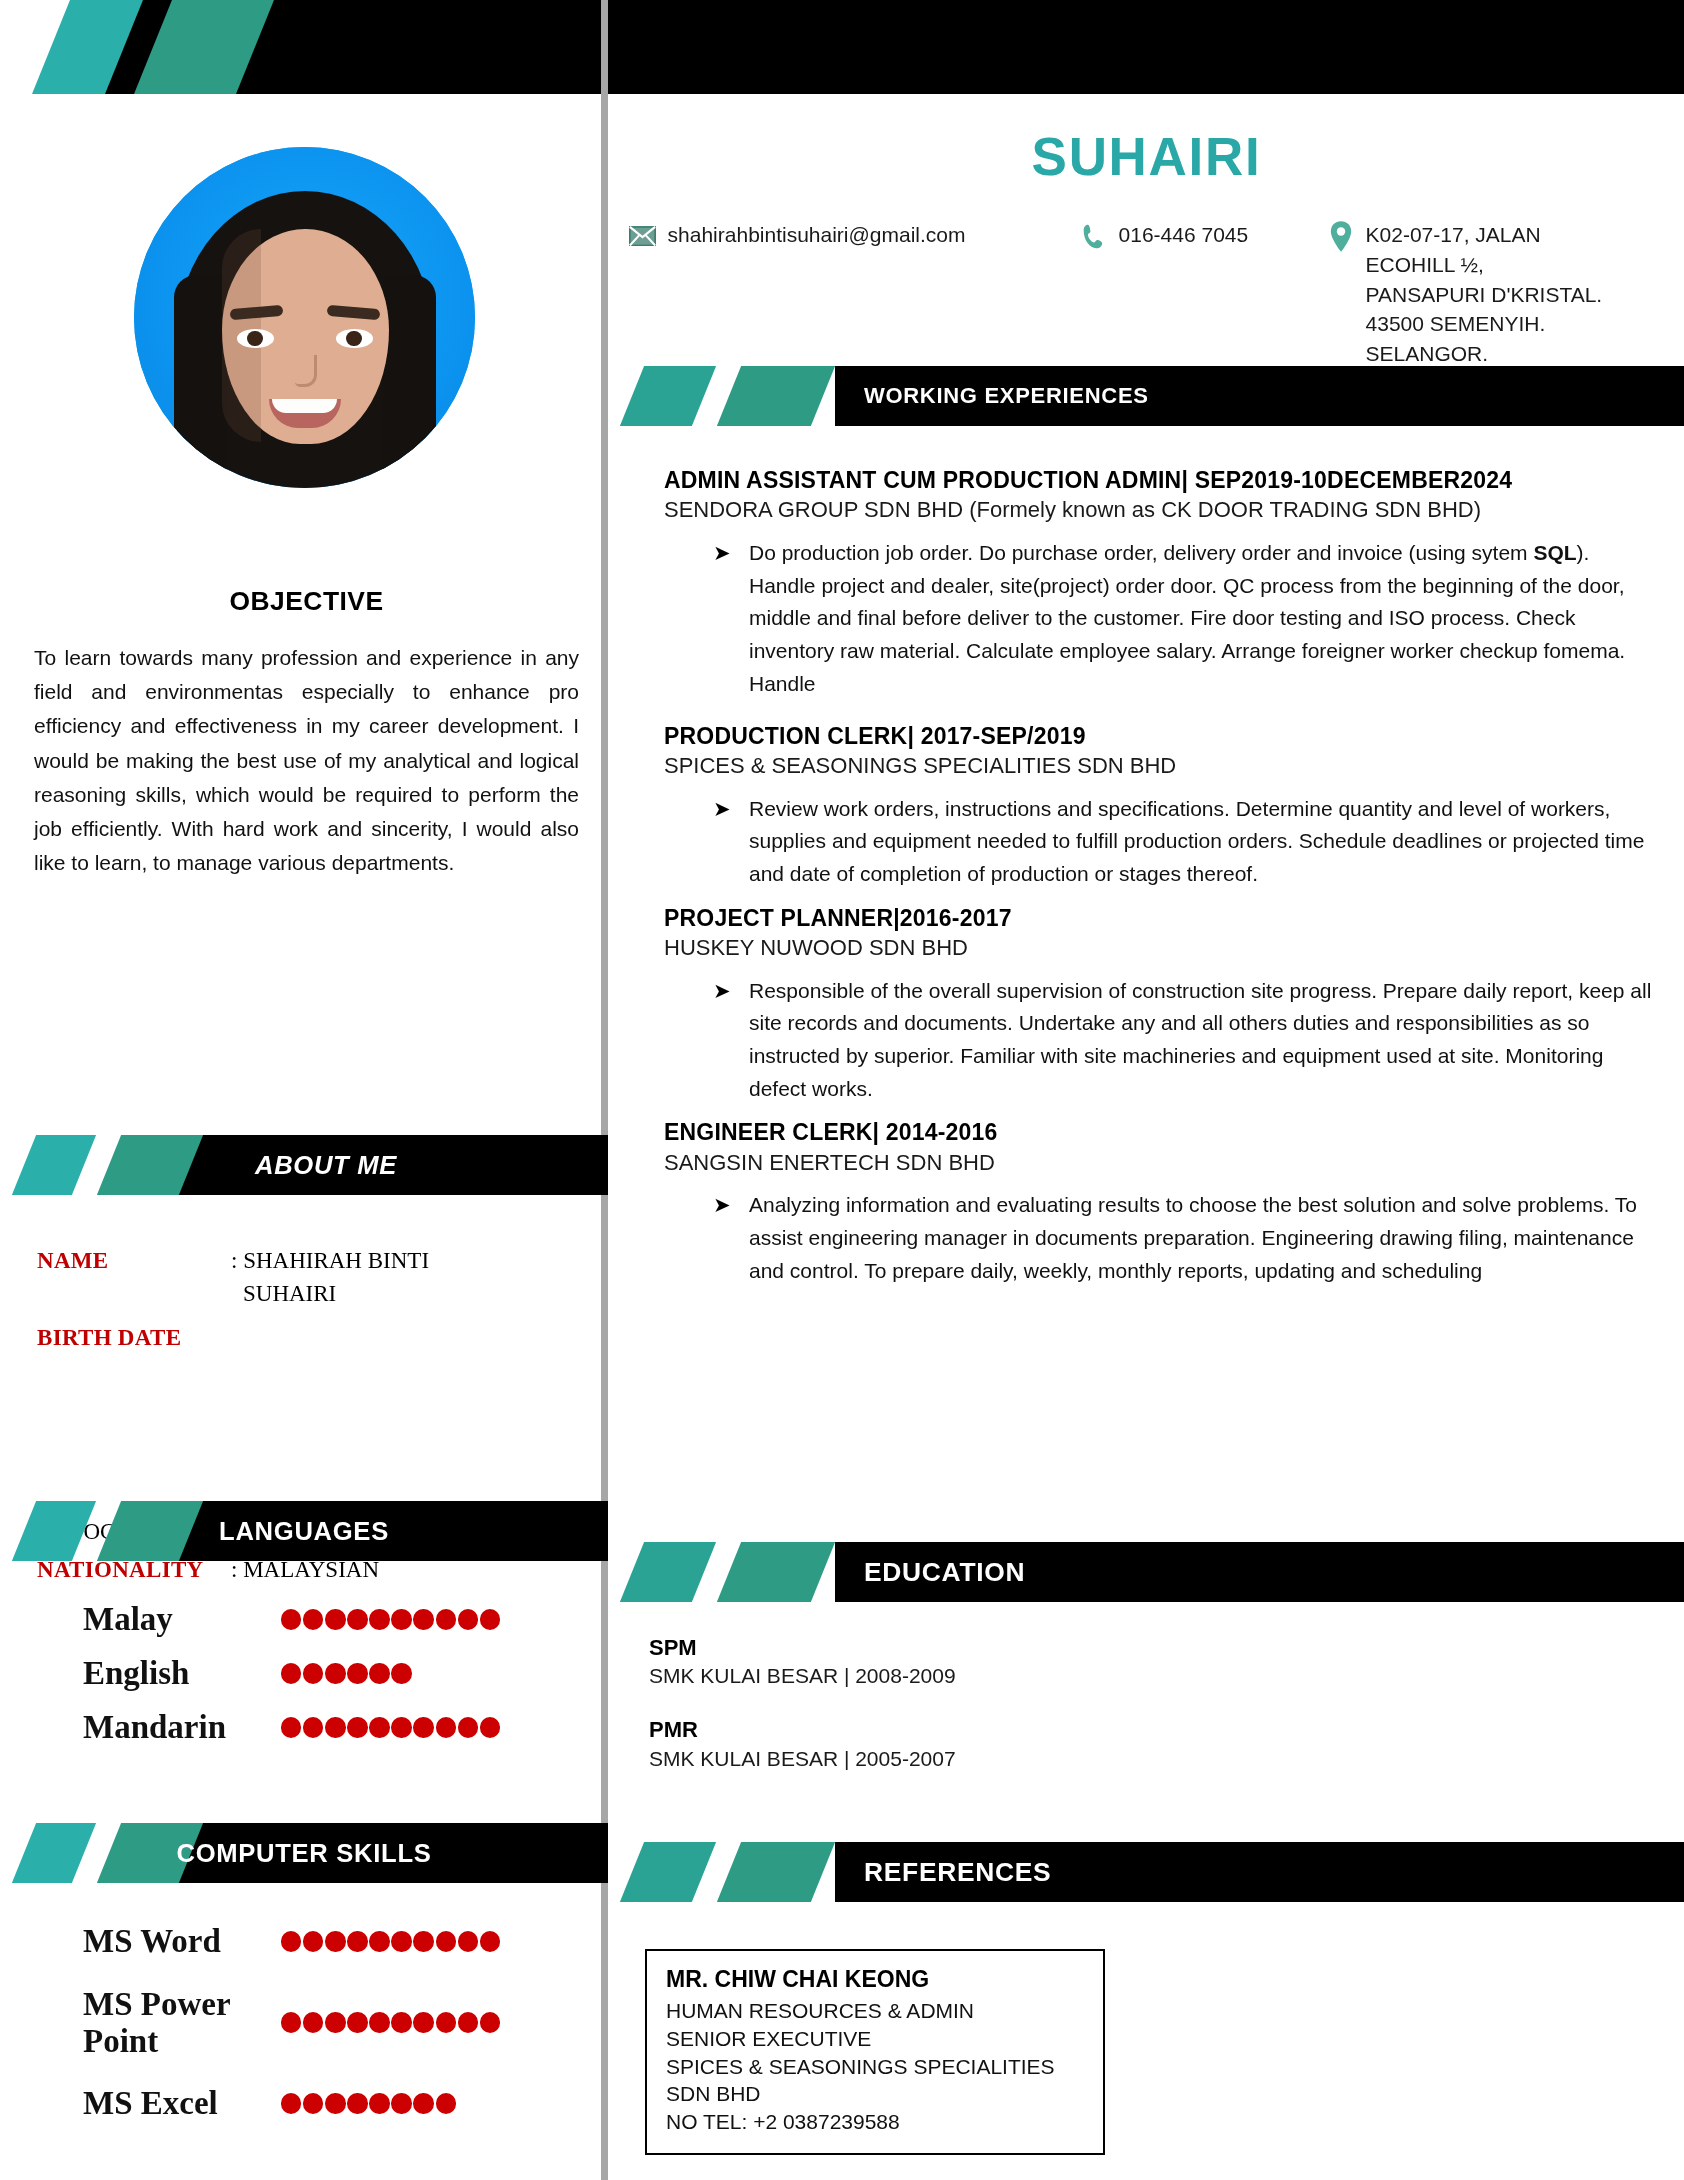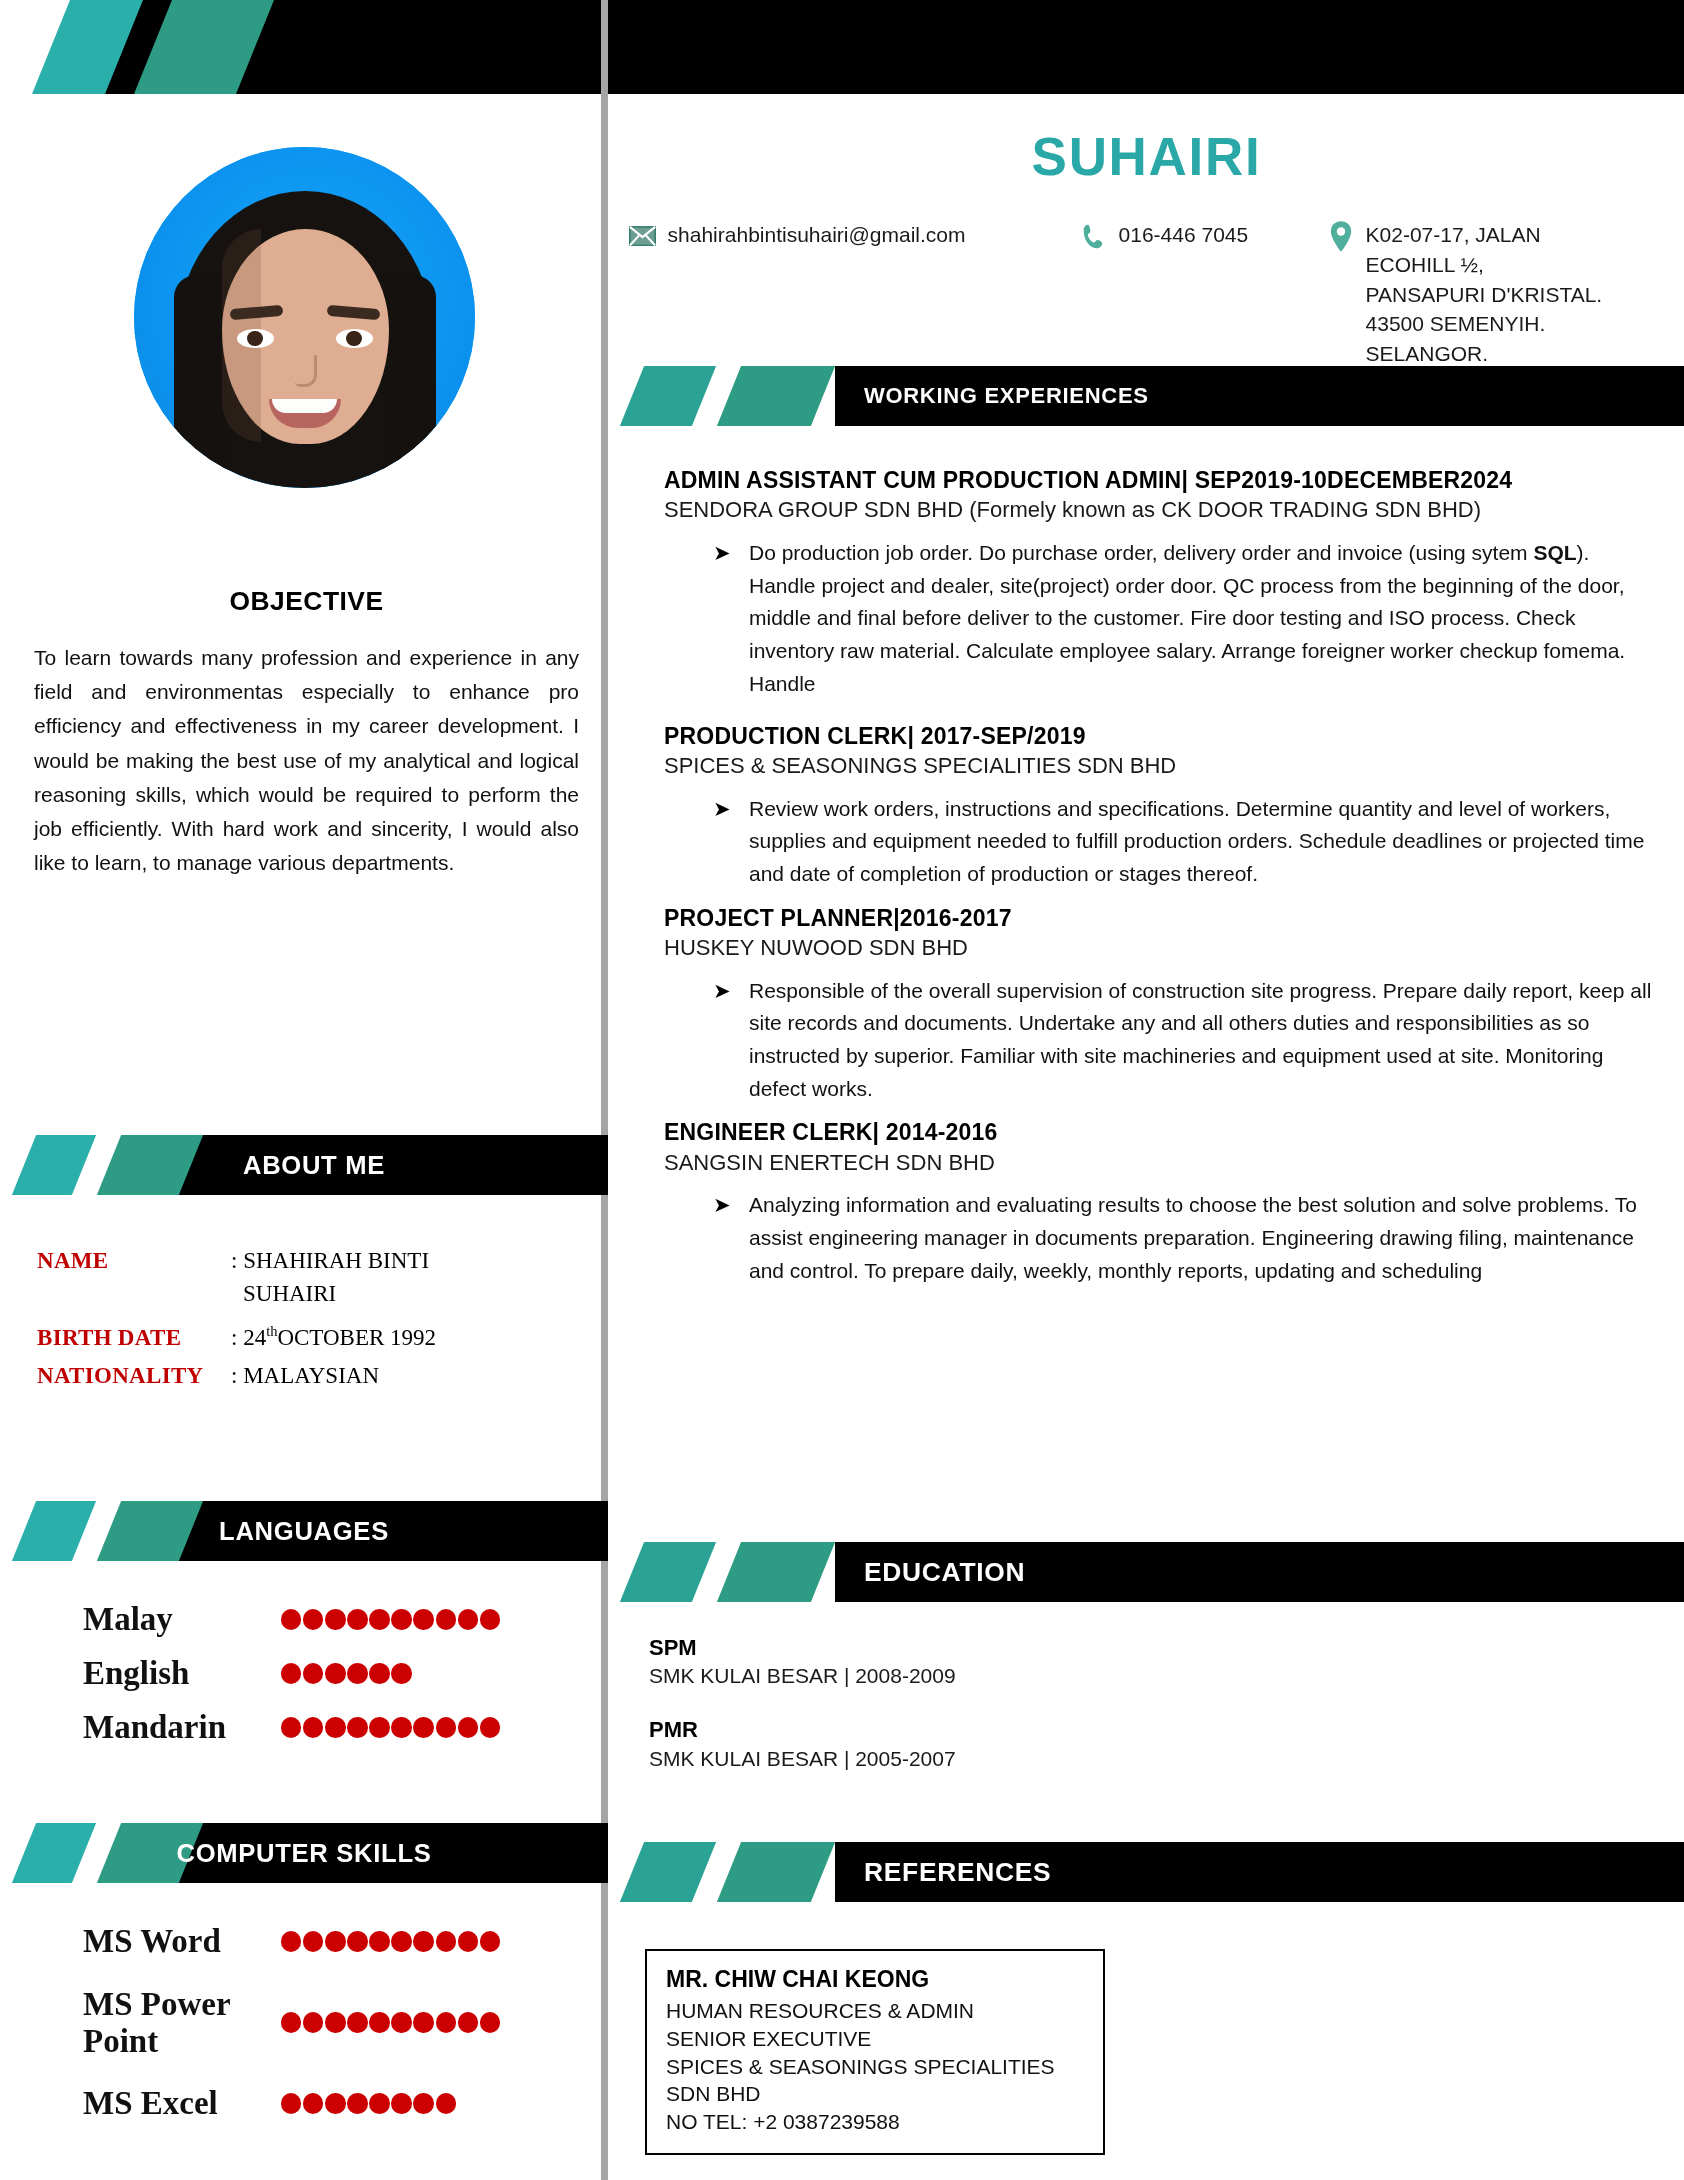--- a/index.html
+++ b/index.html
@@ -226,32 +226,32 @@
 
     <div class="objective">
       <h2 class="sb-title">OBJECTIVE</h2>
       <p>To learn towards many profession and experience in any field and environmentas especially to enhance pro efficiency and effectiveness in my career development. I would be making the best use of my analytical and logical reasoning skills, which would be required to perform the job efficiently. With hard work and sincerity, I would also like to learn, to manage various departments.</p>
     </div>
 
     <div class="sec-head" style="position:absolute;left:0;top:1135px;width:608px;">
       <div class="bar" style="left:141px;width:467px;"></div>
       <div class="sl" style="left:24px;width:60px;background:#2bafab;"></div>
       <div class="sl" style="left:109px;width:82px;background:#2e9b85;"></div>
-      <div class="label" style="left:4px;width:620px;justify-content:center;font-size:25.6px;">ABOUT ME</div>
+      <div class="label" style="left:16px;width:620px;justify-content:center;font-size:25.6px;font-style:italic;">ABOUT ME</div>
     </div>
 
     <div class="about-tbl">
       <div class="about-row">
         <div class="about-k">NAME</div>
         <div>
           <div class="about-v">: SHAHIRAH BINTI</div>
           <div class="about-v" style="padding-left:12px;">SUHAIRI</div>
         </div>
       </div>
-      <div class="about-row" style="margin-top:10.2px;">
+      <div class="about-row" style="margin-top:10.2px;flex-direction:column;">
         <div class="about-k">BIRTH DATE</div>
         <div class="about-v"><span>: 24</span><sup>th</sup><span>OCTOBER 1992</span></div>
       </div>
       <div class="about-row">
         <div class="about-k">NATIONALITY</div>
         <div class="about-v">: MALAYSIAN</div>
       </div>
     </div>
 
     <div class="sec-head" style="position:absolute;left:0;top:1501px;width:608px;">

